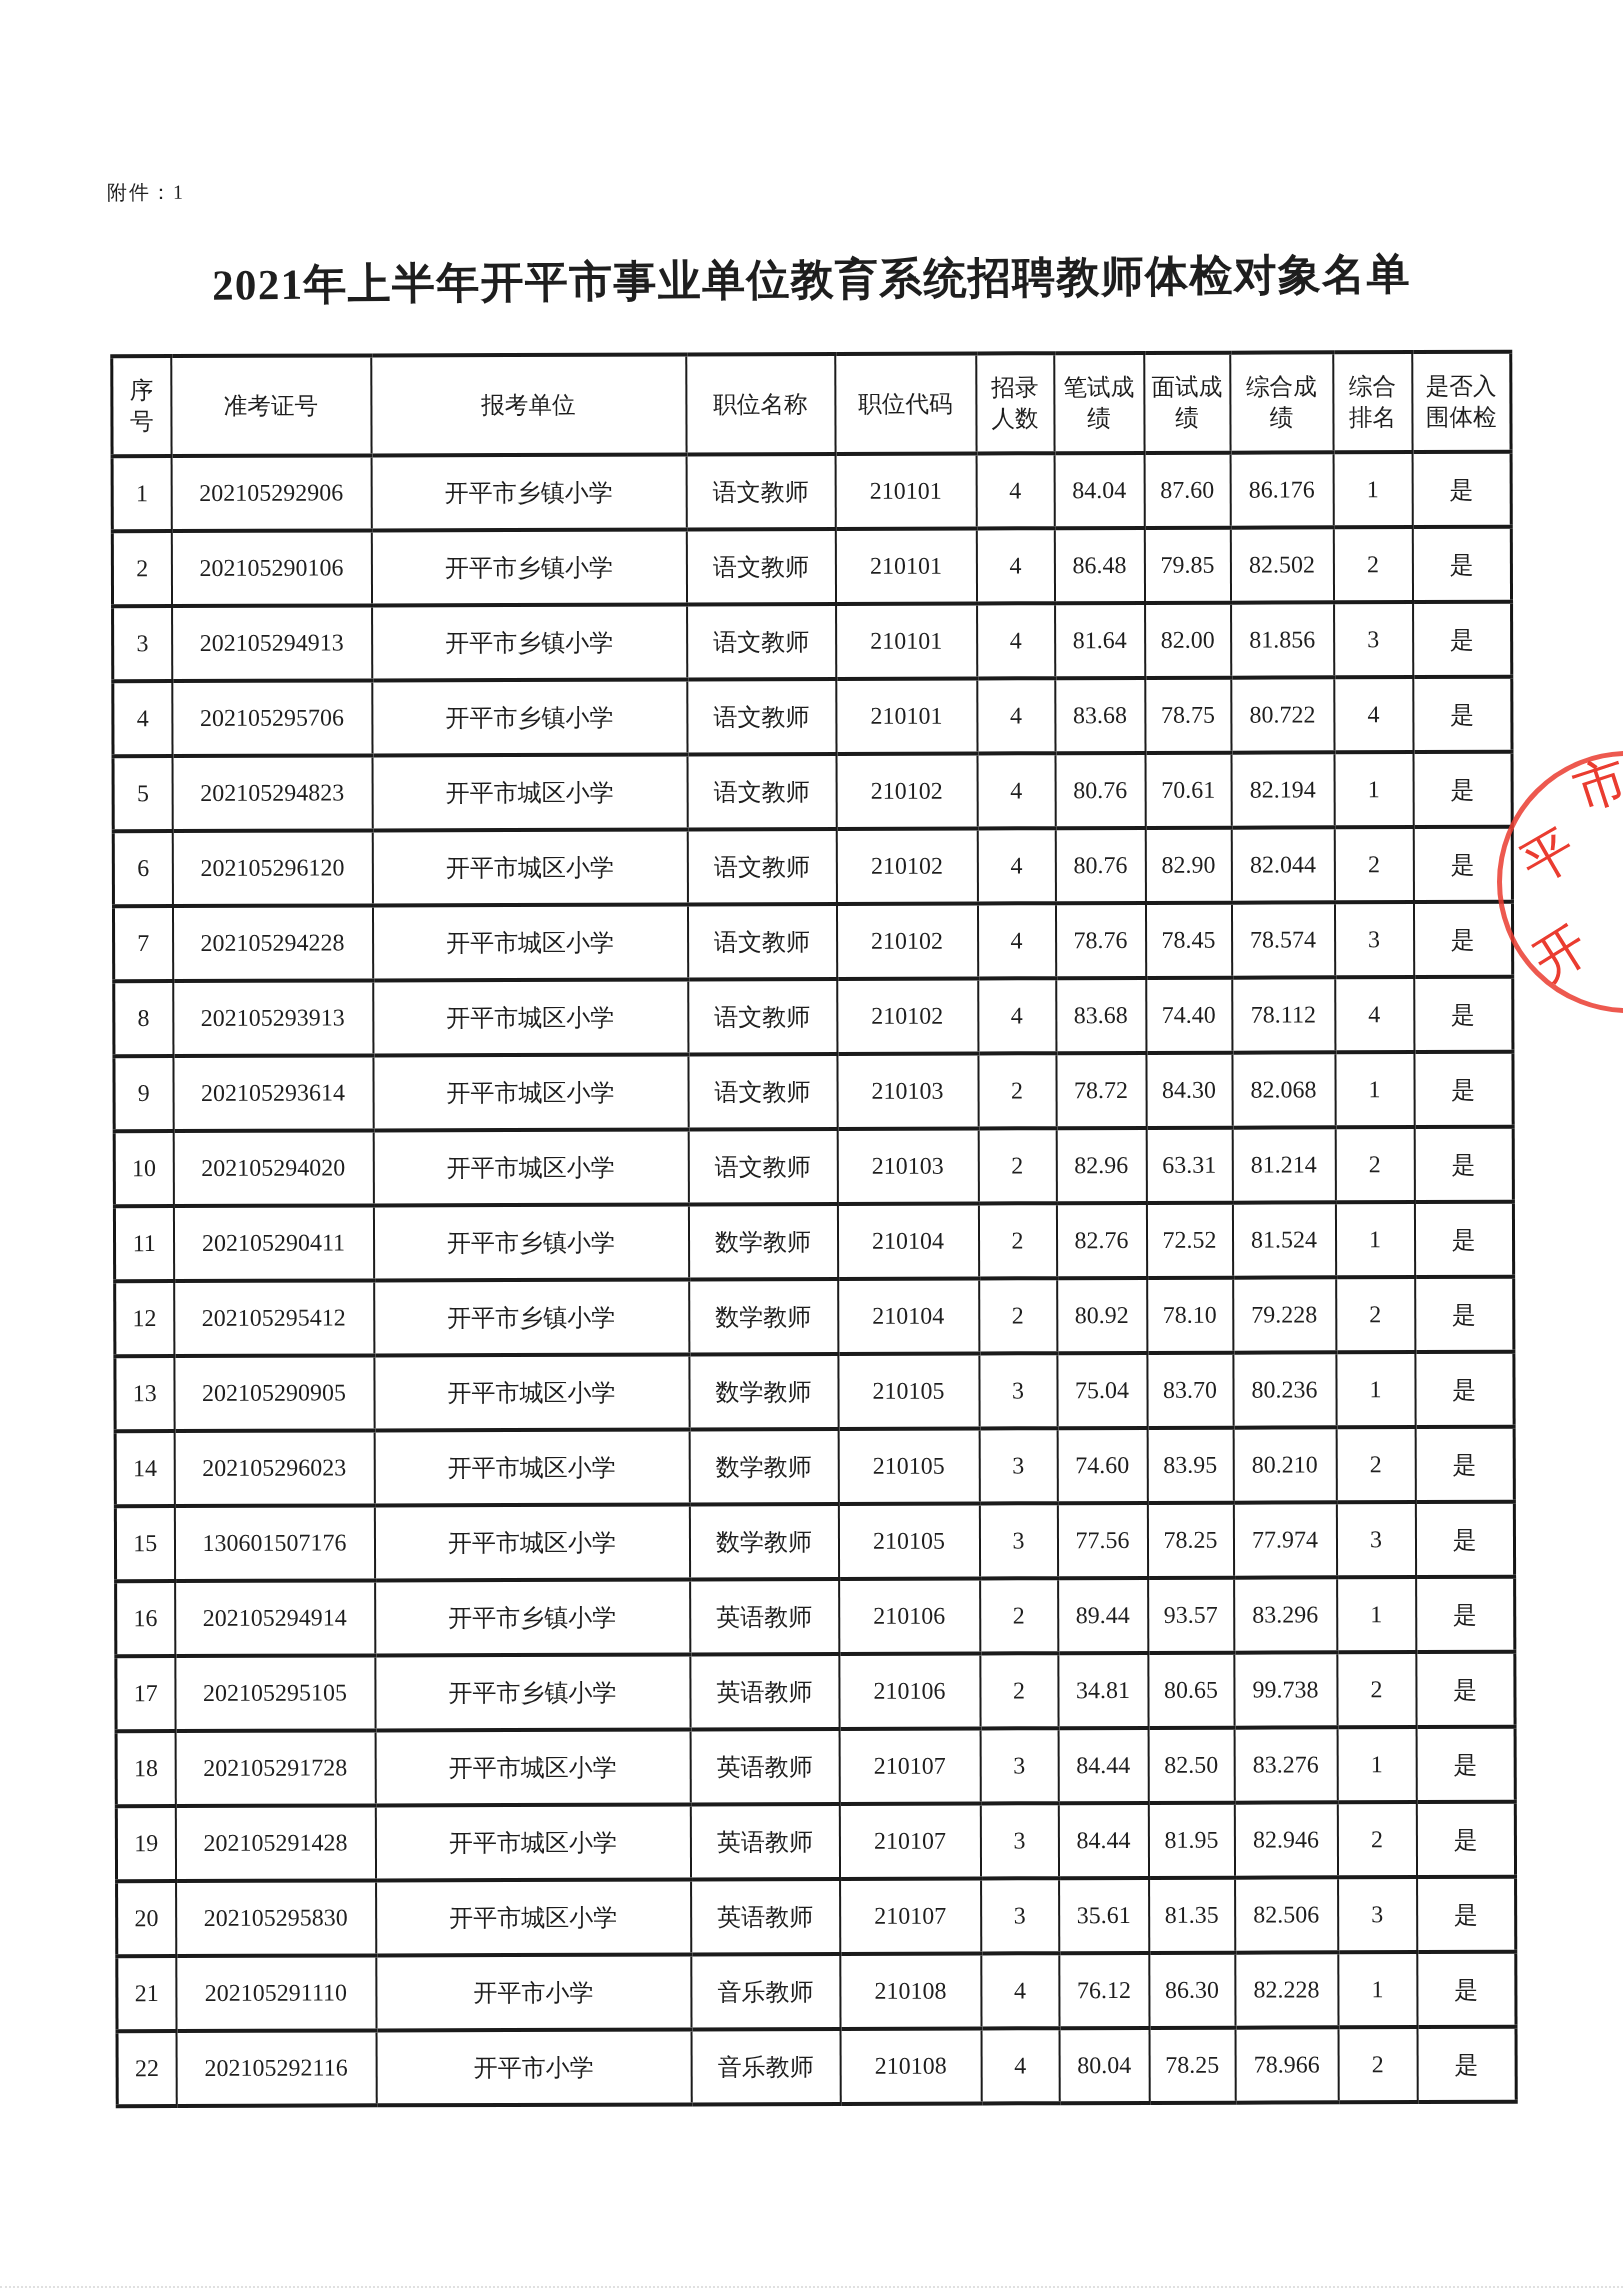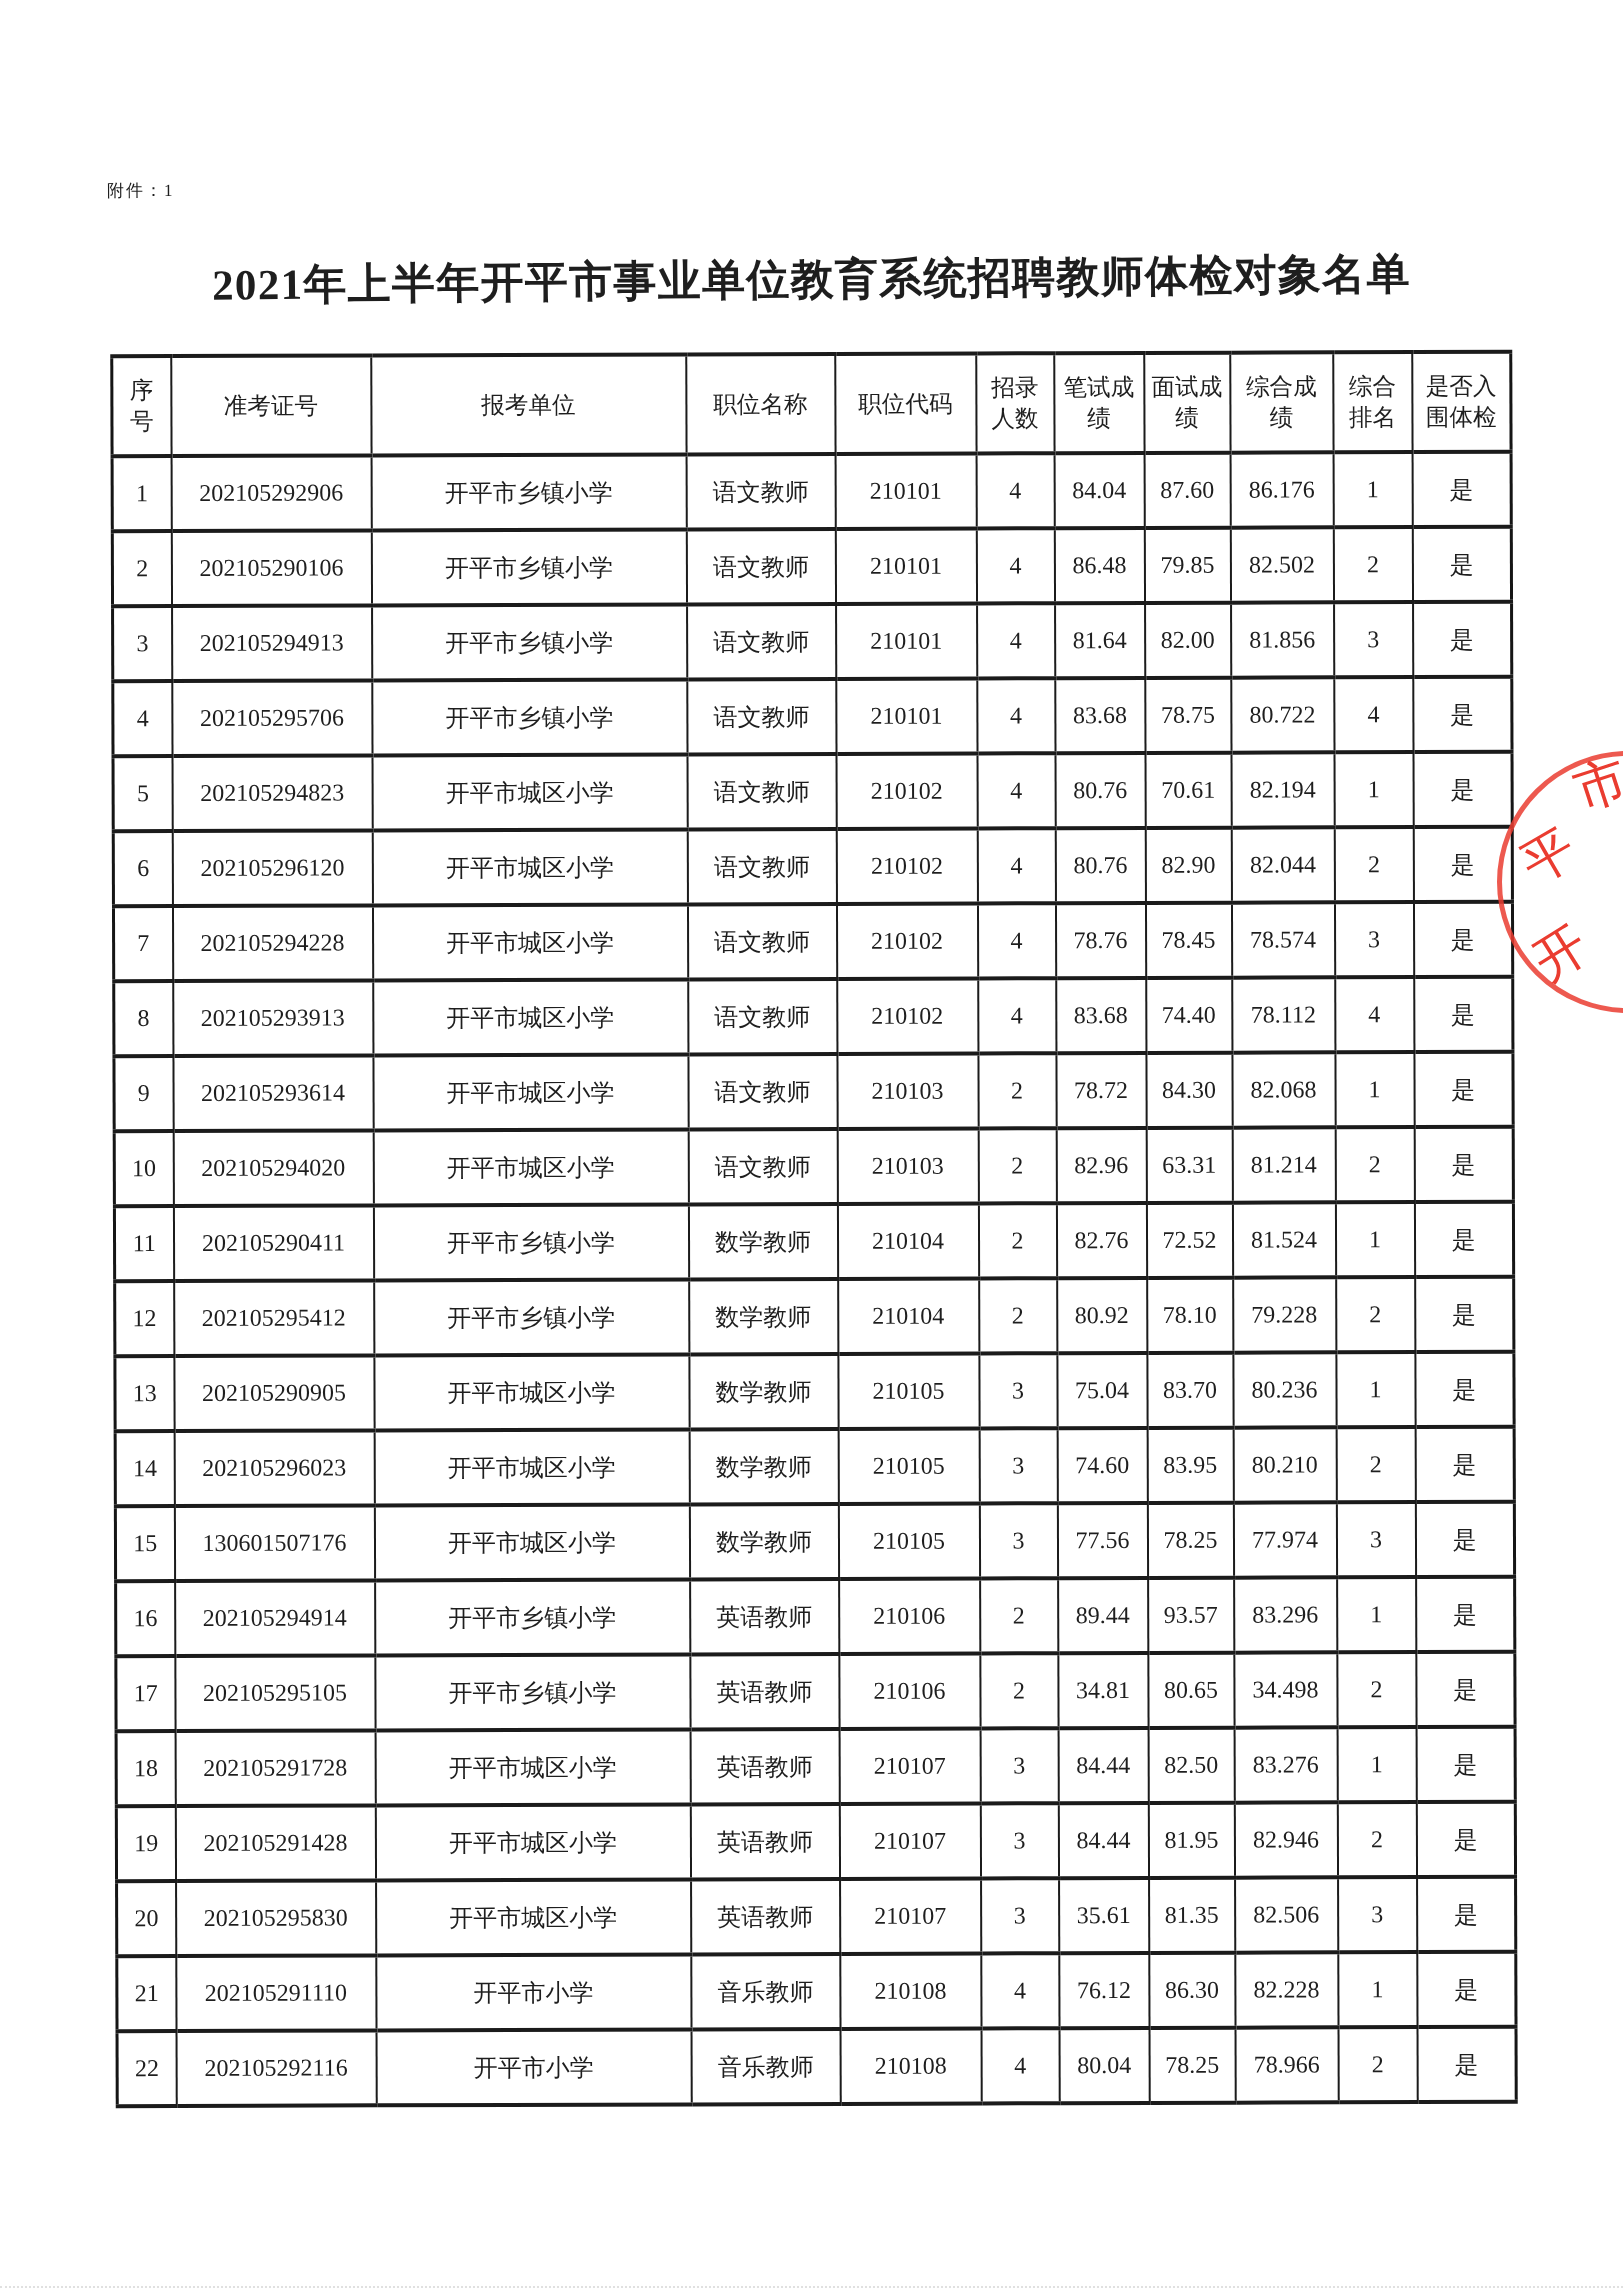--- a/index.html
+++ b/index.html
@@ -9,21 +9,21 @@
     position: relative;
     overflow: hidden;
     font-family: "Liberation Serif", serif;
     color: #1e1e1e;
   }
   .scan-page { position: absolute; inset: 0; }
 
   .attachment-label {
     position: absolute;
     left: 107px; top: 179px;
-    font-size: 17px;
+    font-size: 20px;
     letter-spacing: 2px;
     transform: rotate(-0.3deg);
   }
 
   .doc-title {
     position: absolute;
     top: 251px; left: 0;
     width: 100%;
     text-align: center;
     font-family: "Liberation Serif", serif;
@@ -357,21 +357,21 @@
         </tr>
         <tr>
           <td>17</td>
           <td>202105295105</td>
           <td>开平市乡镇小学</td>
           <td>英语教师</td>
           <td>210106</td>
           <td>2</td>
           <td>34.81</td>
           <td>80.65</td>
-          <td>34.498</td>
+          <td>99.738</td>
           <td>2</td>
           <td>是</td>
         </tr>
         <tr>
           <td>18</td>
           <td>202105291728</td>
           <td>开平市城区小学</td>
           <td>英语教师</td>
           <td>210107</td>
           <td>3</td>

